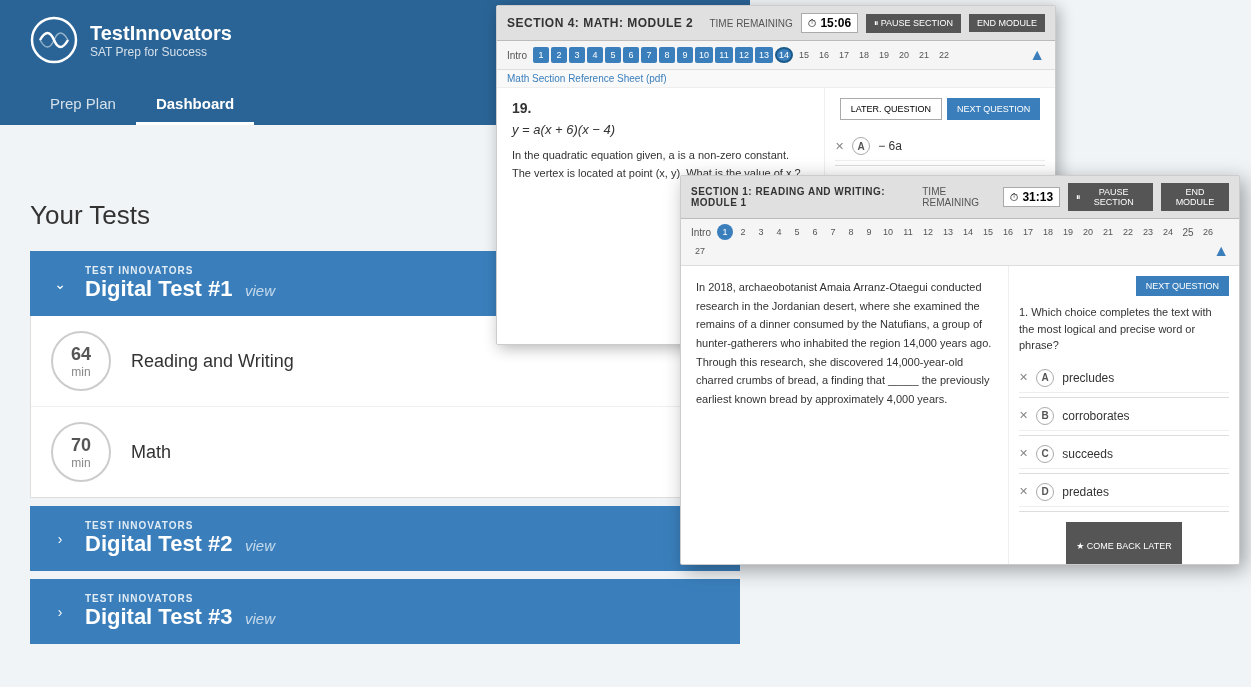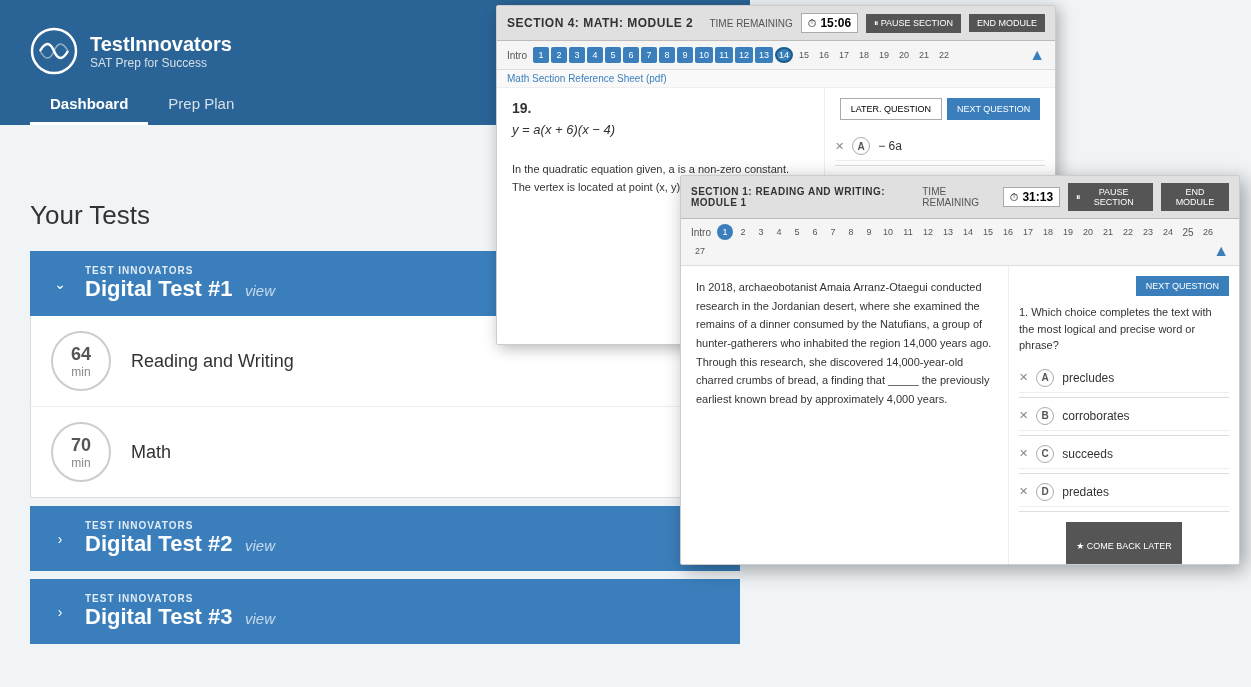--- a/index.html
+++ b/index.html
@@ -22,22 +22,22 @@
     }
 
     
     .header {
       position: absolute;
       top: 0; left: 0;
       width: 750px;
       height: 75px;
       background: #2a6496;
       display: flex;
-      align-items: flex-end;
-      padding: 0 30px;
+      align-items: flex-start;
+      padding: 16px 30px;
       gap: 23px;
     }
 
     .logo-container {
       display: flex;
       align-items: center;
       gap: 12px;
     }
 
     .logo-icon {
@@ -300,25 +300,25 @@
       <span class="logo-subtitle">SAT Prep for Success</span>
     </div>
   </div>
   <div class="user-area">
     <span>Elizabeth Bennet</span>
     <span>▾</span>
   </div>
 </div>
 
 <div class="nav-tabs">
+  <div class="nav-tab">
+    <span>Prep Plan</span>
+  </div>
   <div class="nav-tab active">
     <span>Dashboard</span>
-  </div>
-  <div class="nav-tab">
-    <span>Prep Plan</span>
   </div>
 </div>
 
 <div class="your-tests-section">
   <h2 class="your-tests-title">Your Tests</h2>
 
   <div class="test-card">
     <div class="test-card-header">
       <span class="chevron-icon">⌄</span>
       <div class="test-card-text">
@@ -428,21 +428,21 @@
     <div style="width:18px; height:16px; display:flex; align-items:center; justify-content:center; font-size:9px; cursor:pointer; color:#555;">22</div>
     <div style="margin-left:auto; color:#3a7fbc; font-size:16px;">▲</div>
   </div>
 
   <div style="padding:3px 10px; font-size:10px; color:#3a7fbc; background:#f9f9f9; border-bottom:1px solid #eee;">Math Section Reference Sheet (pdf)</div>
 
   <div style="display:flex; height:calc(100% - 95px);">
 
     <div style="flex:1; padding:12px 15px; border-right:1px solid #eee; overflow:auto;">
       <div style="font-size:14px; font-weight:bold; color:#333; margin-bottom:6px;">19.</div>
-      <div style="font-size:13px; font-style:italic; color:#333; margin-bottom:24px;">
+      <div style="font-size:13px; font-style:italic; color:#333; margin-bottom:10px;">
         <em>y</em> = <em>a</em>(<em>x</em> + 6)(<em>x</em> − 4)
       </div>
       <p style="font-size:11px; color:#333; line-height:1.6;">In the quadratic equation given, a is a non-zero constant. The vertex is located at point (x, y). What is the value of x ?</p>
     </div>
 
     <div style="width:230px; padding:10px; overflow:auto;">
       <div style="display:flex; gap:5px; margin-bottom:12px; justify-content:center;">
         <button style="padding:5px 10px; font-size:9px; border:1px solid #aaa; background:white; cursor:pointer;">LATER. QUESTION</button>
         <button style="padding:5px 10px; font-size:9px; background:#3a7fbc; color:white; border:none; cursor:pointer;">NEXT QUESTION</button>
       </div>

